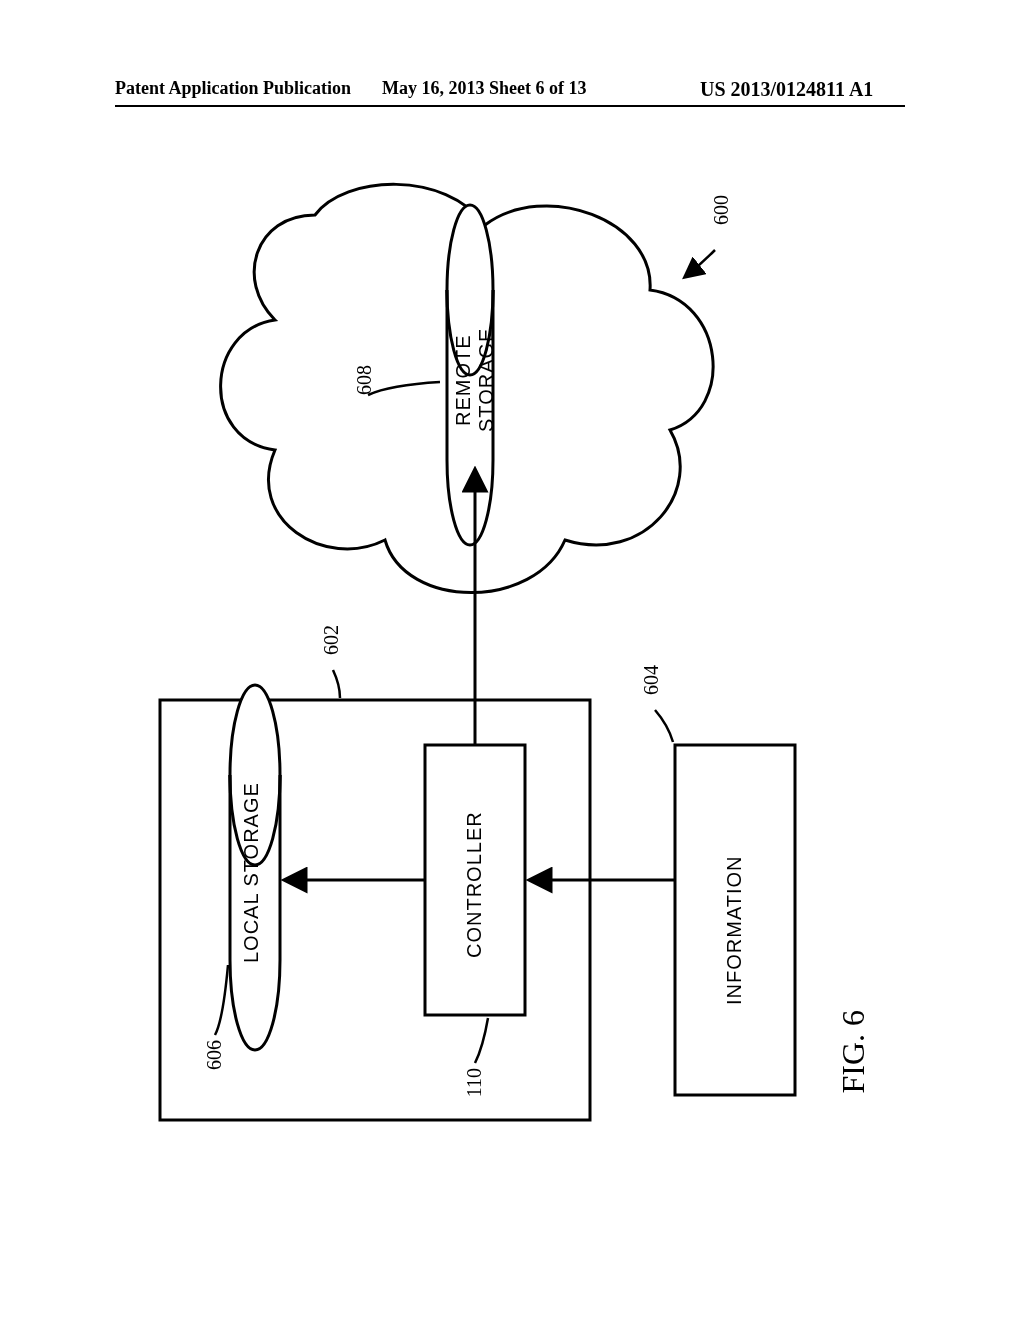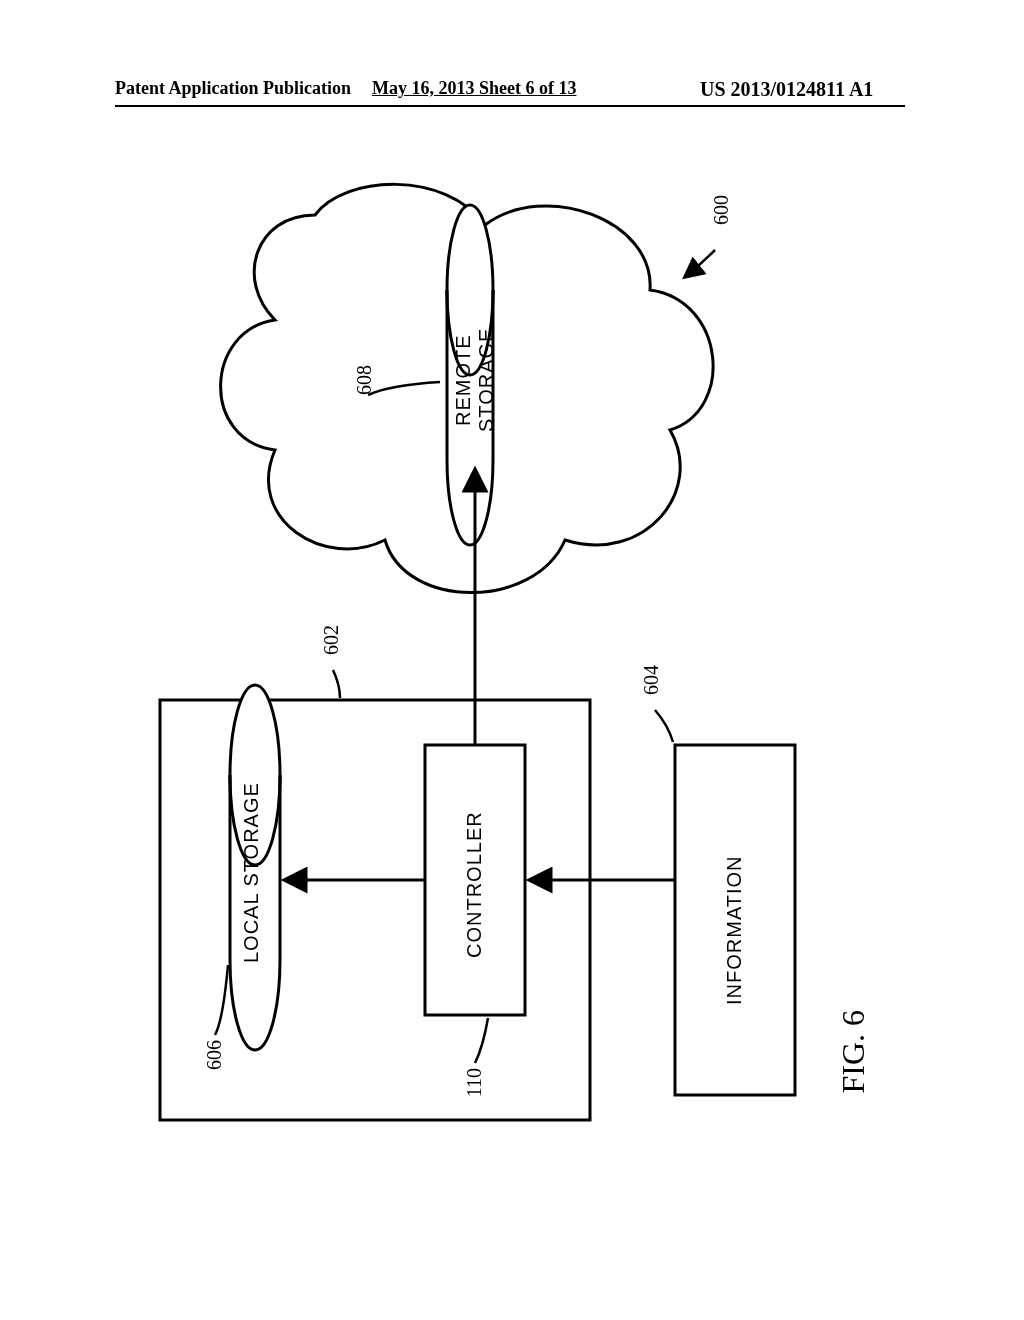--- a/index.html
+++ b/index.html
@@ -26,24 +26,23 @@
     height: 30px;
   }
   .header-left {
     position: absolute;
     left: 115px;
     font-size: 18px;
     font-weight: bold;
   }
   .header-mid {
     position: absolute;
-    left: 372px;
+    left: 382px;
     font-size: 18px;
     font-weight: bold;
-    text-decoration: underline;
   }
   .header-right {
     position: absolute;
     left: 700px;
     font-size: 20px;
     font-weight: bold;
   }
   .header-rule {
     position: absolute;
     top: 105px;

